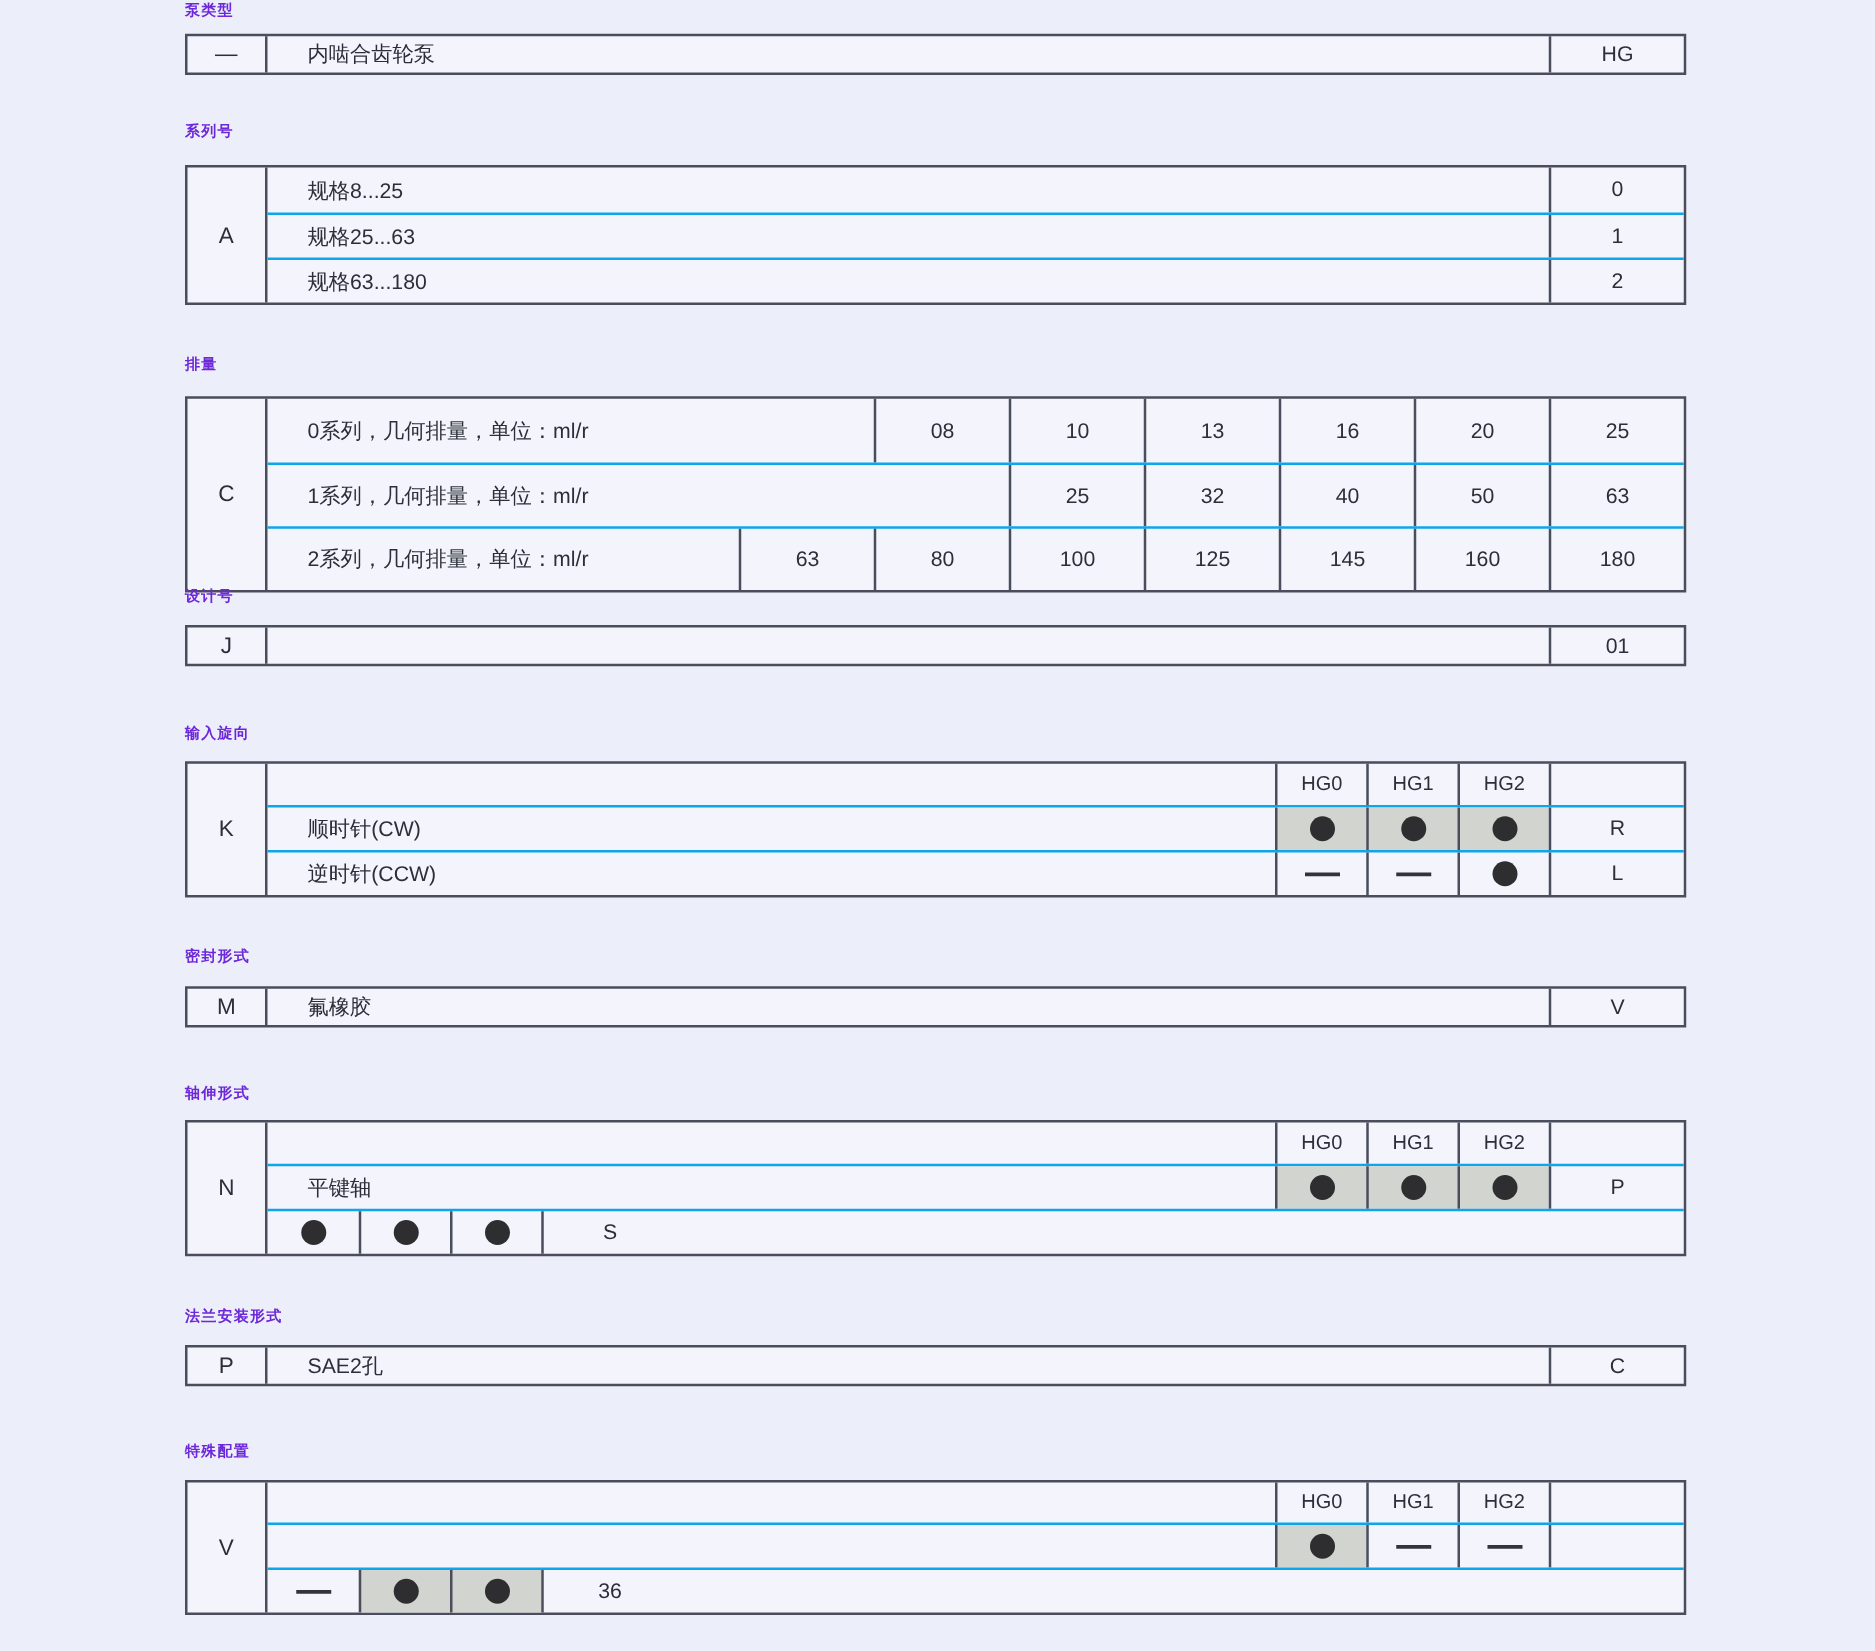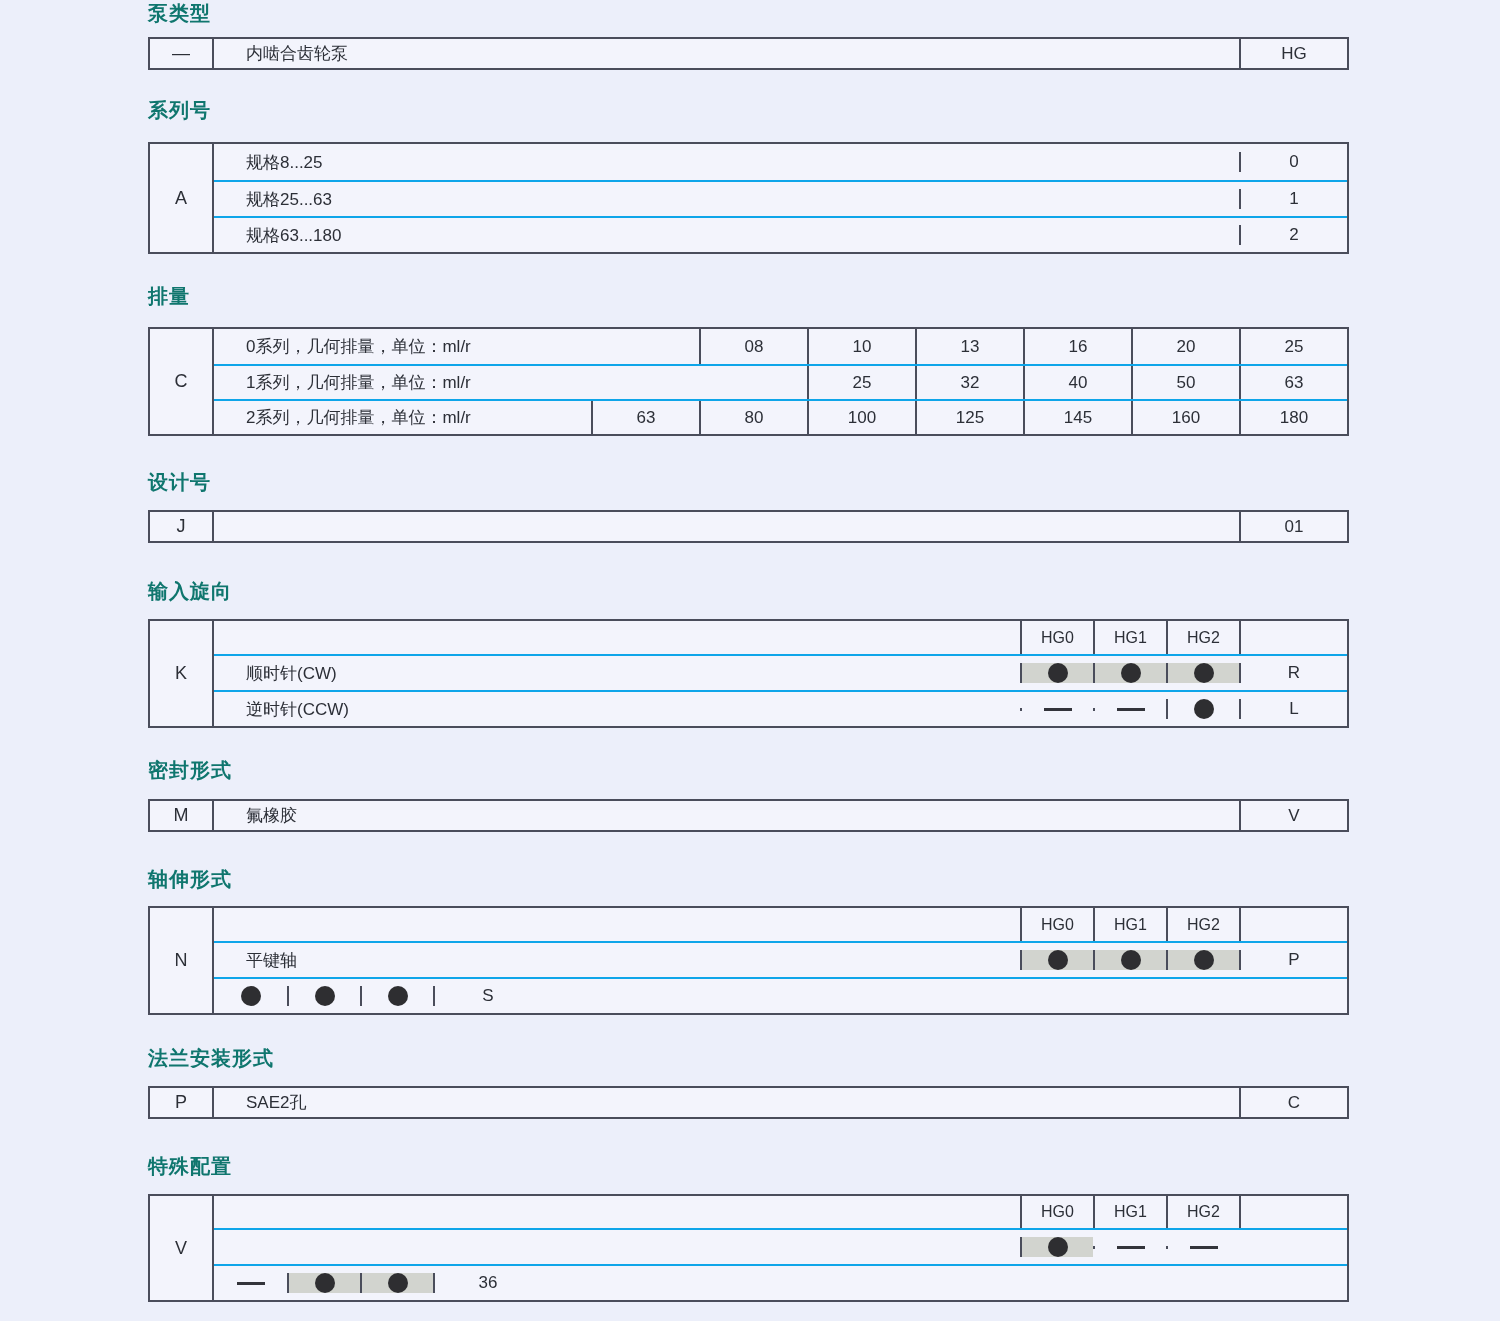--- a/index.html
+++ b/index.html
@@ -3,21 +3,21 @@
 <meta charset="utf-8">
 <style>
   * { box-sizing: border-box; margin: 0; padding: 0; }
   html,body { background:#eceffa; }
   body {
     width: 1500px; height: 1321px; position: relative; overflow: hidden;
     font-family: "Liberation Sans", "DejaVu Sans", sans-serif;
     color: #2c2f37;
   }
   .section { position: absolute; left: 148px; width: 1201px; }
-  .sec-title { font-size: 20px; font-weight: 700; letter-spacing: 1px; color:#0f766e; }
+  .sec-title { font-size: 12px; font-weight: 700; letter-spacing: 1px; color:#6d28d9; }
   .tbl {
     display: flex; border: 2px solid #4a4d5b; background: #f3f4fc;
   }
   .letter {
     width: 64px; border-right: 2px solid #4a4d5b; flex: 0 0 64px;
     display: flex; align-items: center; justify-content: center;
     font-size: 18px;
   }
   .main { flex: 1; display: flex; flex-direction: column; }
   .row { display: flex; }
@@ -26,22 +26,22 @@
   .cell + .cell { border-left: 2px solid #4a4d5b; }
   .desc { flex: 1; justify-content: flex-start; padding-left: 32px; }
   .code { width: 108px; flex: 0 0 108px; }
   .hg   { width: 73px;  flex: 0 0 73px; font-size: 16px; }
   .val  { width: 108px; flex: 0 0 108px; }
   .hl   { background: #d2d4cf; }
   .dot  { width: 20px; height: 20px; border-radius: 50%; background: #2e2e31; }
   .dash { width: 28px; height: 3px; background: #33343b; }
   
   .h33 { height: 33px; }
-  .h36 { height: 36px; align-items: center; }
-  .h35 { height: 35px; }
+  .h36 { height: 36px; }
+  .h35 { height: 51px; }
   .h32 { height: 32px; }
   
   .tbl.one { height: 33px; }
 </style>
 </head>
 <body>
 
 <div class="section" style="top:0px">
   <div class="sec-title">泵类型</div>
   <div class="tbl one" style="margin-top:10px">

